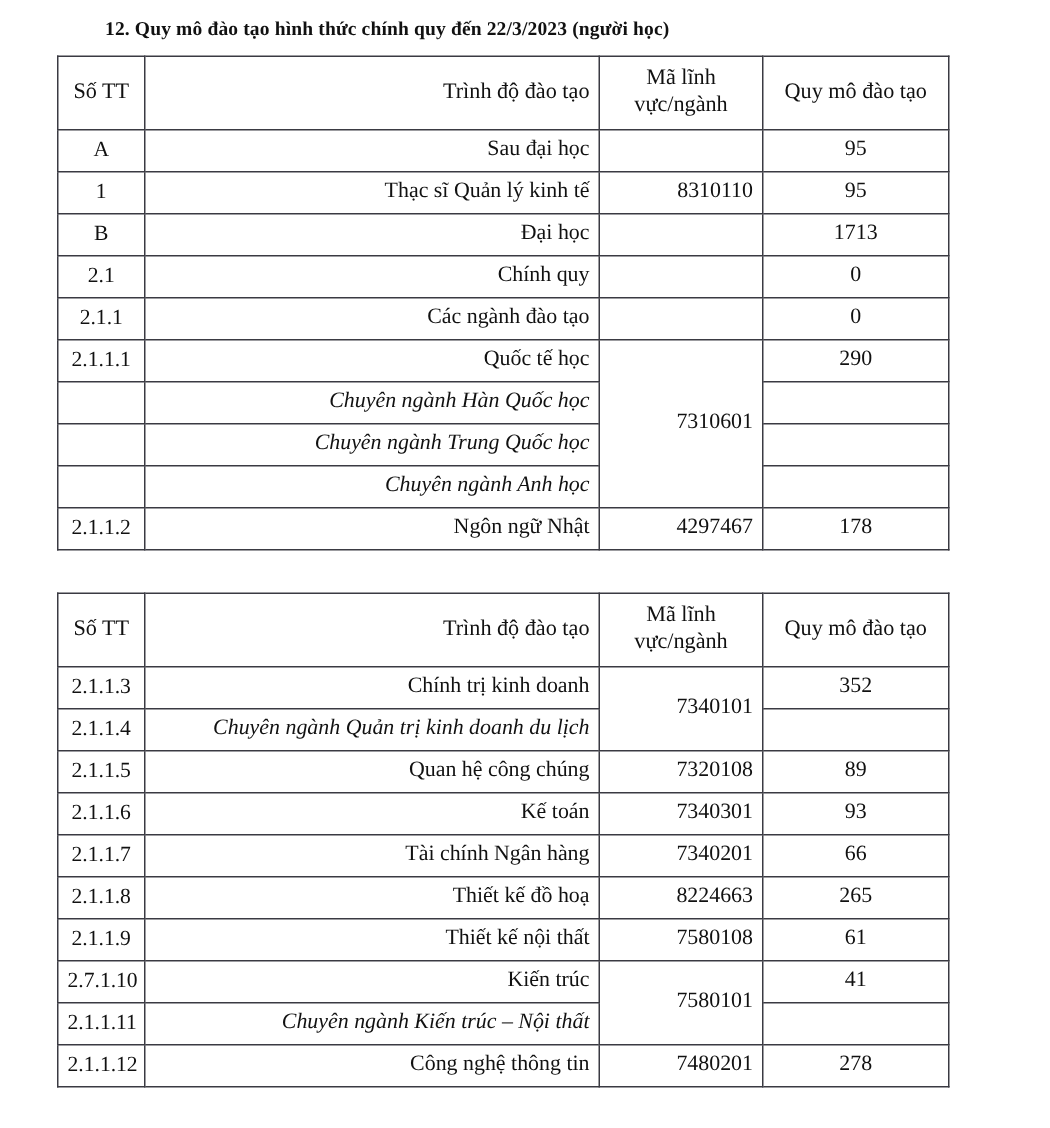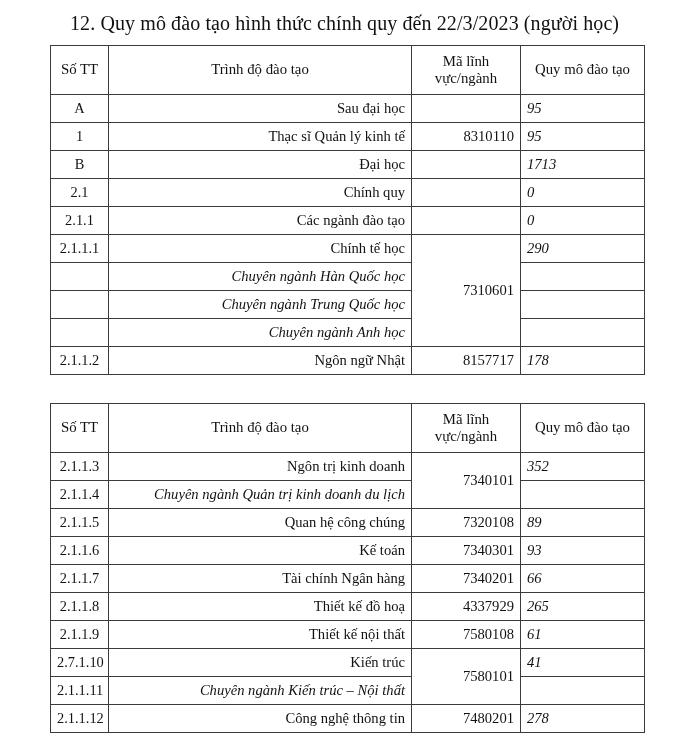--- a/index.html
+++ b/index.html
@@ -15,29 +15,29 @@
     overflow: hidden;
   }
   .page {
     position: relative;
     width: 700px;
     height: 752px;
     box-sizing: border-box;
     padding: 0;
   }
   .doc-title {
-    font-size: 20px;
-    font-weight: 400;
+    font-size: 13px;
+    font-weight: 700;
     line-height: 1.2;
     padding: 11px 0 10px 70px;
     letter-spacing: 0.1px;
     white-space: nowrap;
   }
   .tbl-wrap {
-    padding-left: 50px;
+    padding-left: 38px;
     padding-right: 68px;
   }
   table.doc-table {
     width: 594px;
     border-collapse: collapse;
     table-layout: fixed;
     font-size: 14.6px;
   }
   table.doc-table td,
   table.doc-table th {
@@ -53,41 +53,40 @@
   col.c-code  { width: 109px; }
   col.c-size  { width: 124px; }
 
   thead th {
     text-align: center;
     font-weight: 700;
     font-size: 14.8px;
     height: 44px;
     padding: 3px 4px;
   }
-  th.h-name { text-align: center; padding-left: 8px; }
+  th.h-name { text-align: right; padding-left: 8px; }
   th.h-code { line-height: 1.18; font-family: Liberation Serif, serif; }
 
   td.stt {
     text-align: center;
     font-size: 14.4px;
     white-space: nowrap;
   }
   td.name {
     text-align: right;
     padding-left: 8px;
     white-space: nowrap;
   }
   td.code {
     text-align: right;
     white-space: nowrap;
   }
   td.size {
-    text-align: left;
-    white-space: nowrap;
-    font-style: italic;
+    text-align: center;
+    white-space: nowrap;
   }
   tr.r { height: 28px; }
   .b { font-weight: 700; }
   .it { font-style: italic; }
   .gap { height: 28px; }
   .pad-l6 { padding-left: 14px; margin-top: 44px; }
 </style>
 </head>
 <body>
 
@@ -140,21 +139,21 @@
             <td class="size b">0</td>
           </tr>
           <tr class="r">
             <td class="stt b">2.1.1</td>
             <td class="name b">Các ngành đào tạo</td>
             <td class="code"></td>
             <td class="size b">0</td>
           </tr>
           <tr class="r">
             <td class="stt">2.1.1.1</td>
-            <td class="name">Chính tế học</td>
+            <td class="name">Quốc tế học</td>
             <td class="code" rowspan="4">7310601</td>
             <td class="size b">290</td>
           </tr>
           <tr class="r">
             <td class="stt"></td>
             <td class="name it pad-l6">Chuyên ngành Hàn Quốc học</td>
             <td class="size"></td>
           </tr>
           <tr class="r">
             <td class="stt"></td>
@@ -162,21 +161,21 @@
             <td class="size"></td>
           </tr>
           <tr class="r">
             <td class="stt"></td>
             <td class="name it pad-l6">Chuyên ngành Anh học</td>
             <td class="size"></td>
           </tr>
           <tr class="r">
             <td class="stt">2.1.1.2</td>
             <td class="name">Ngôn ngữ Nhật</td>
-            <td class="code">8157717</td>
+            <td class="code">4297467</td>
             <td class="size b">178</td>
           </tr>
         </tbody>
     </table>
   </div>
 
   <div class="gap"></div>
 
   <div class="tbl-wrap">
     <table class="doc-table">
@@ -193,21 +192,21 @@
           <th class="h-code">
             <span>Mã lĩnh</span><br>
             <span>vực/ngành</span>
           </th>
           <th class="h-size">Quy mô đào tạo</th>
         </tr>
       </thead>
       <tbody id="tbody2">
           <tr class="r">
             <td class="stt">2.1.1.3</td>
-            <td class="name">Ngôn trị kinh doanh</td>
+            <td class="name">Chính trị kinh doanh</td>
             <td class="code" rowspan="2">7340101</td>
             <td class="size b">352</td>
           </tr>
           <tr class="r">
             <td class="stt">2.1.1.4</td>
             <td class="name it pad-l6">Chuyên ngành Quản trị kinh doanh du lịch</td>
             <td class="size"></td>
           </tr>
           <tr class="r">
             <td class="stt">2.1.1.5</td>
@@ -223,21 +222,21 @@
           </tr>
           <tr class="r">
             <td class="stt">2.1.1.7</td>
             <td class="name">Tài chính Ngân hàng</td>
             <td class="code">7340201</td>
             <td class="size b">66</td>
           </tr>
           <tr class="r">
             <td class="stt">2.1.1.8</td>
             <td class="name">Thiết kế đồ hoạ</td>
-            <td class="code">4337929</td>
+            <td class="code">8224663</td>
             <td class="size b">265</td>
           </tr>
           <tr class="r">
             <td class="stt">2.1.1.9</td>
             <td class="name">Thiết kế nội thất</td>
             <td class="code">7580108</td>
             <td class="size b">61</td>
           </tr>
           <tr class="r">
             <td class="stt">2.7.1.10</td>

